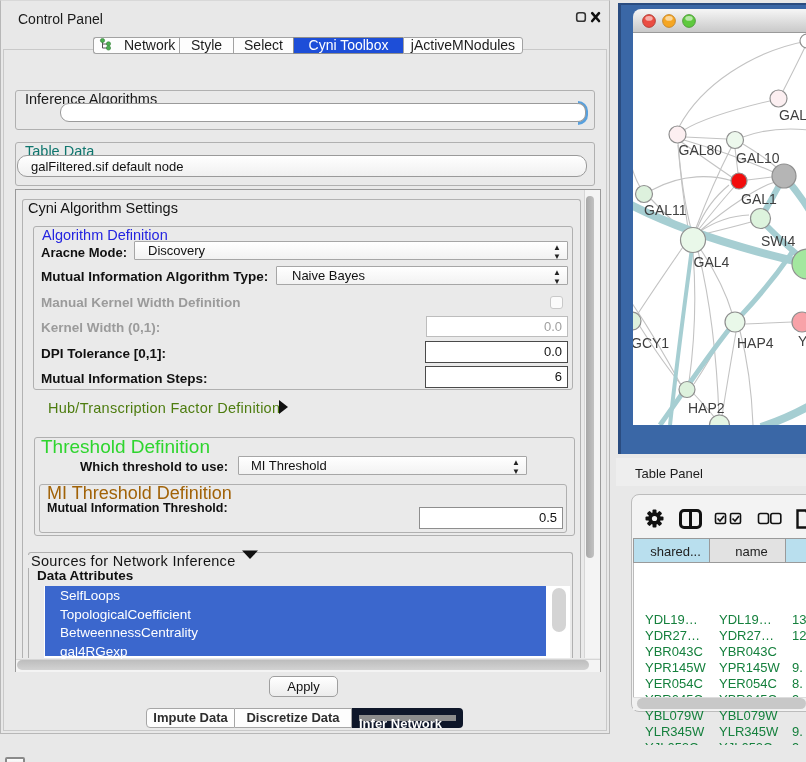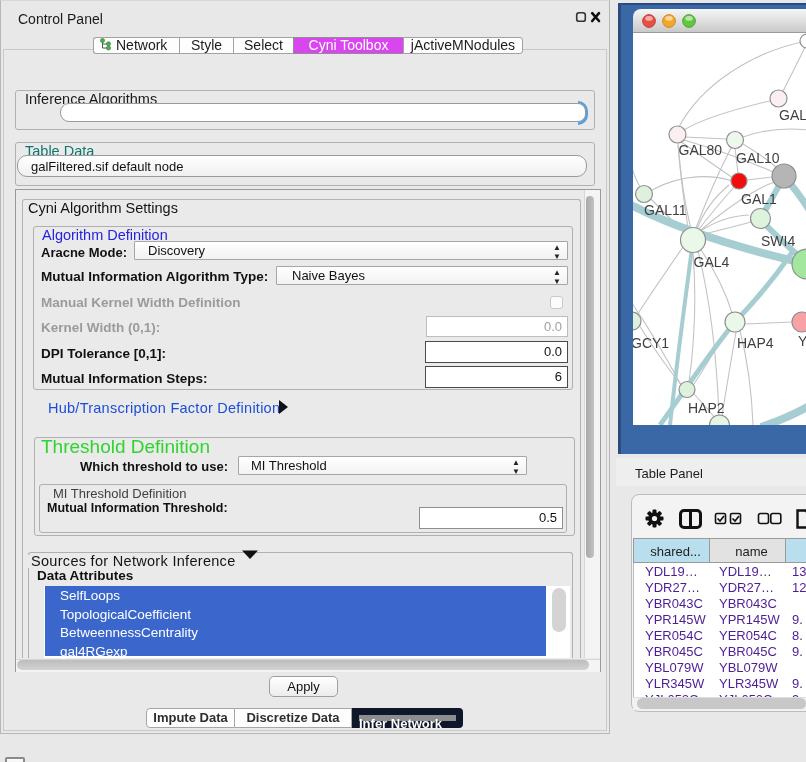--- a/index.html
+++ b/index.html
@@ -7,21 +7,21 @@
   font-family:"Liberation Sans", sans-serif; }
 .abs { position:absolute; }
 #stage { position:relative; width:806px; height:762px; }
 
 #cpwin { left:0; top:0; width:610px; height:734px; background:#e8e8e8;
   border:1px solid #b7b7b7; border-top:1px solid #d8d8d8; }
 #cptitle { left:18px; top:11px; font-size:14px; color:#1b1b1b; }
 
 .tabseg { top:37px; height:17px; background:#fdfdfd; border:1px solid #a2a2a2;
   border-right:none; font-size:14px; color:#1c1c1c; text-align:center; line-height:15px; }
-.tabsel { background:#d946ef; color:#fff; border-color:#8e8e8e; }
+.tabsel { background:#1d4ed8; color:#fff; border-color:#8e8e8e; }
 
 .grp { border:1px solid #b0b0b0; border-radius:3px; }
 .grplbl { position:absolute; font-size:14.5px; background:#eaeaea; padding:0 3px; line-height:13px;margin-top:10px; }
 .lbl { position:absolute; font-size:13.5px; color:#111; }
 .b { font-weight:bold; }
 .gray { color:#9b9b9b; }
 .combo { position:absolute; background:linear-gradient(#ffffff,#f2f2f2); border:1px solid #a6a6a6;
   border-radius:1px; font-size:13px; color:#111; }
 .combo .ar { position:absolute; right:6px; top:1px; font-size:8px; color:#222; line-height:9px; }
 .fld { position:absolute; background:#fff; font-size:13px; text-align:right; padding-right:5px; color:#111; }
@@ -37,37 +37,37 @@
 #nettitle { left:633px; top:9px; width:173px; height:24px; border-radius:8px 0 0 0;
   background:linear-gradient(#f6f6f6,#c9c9c9); border-bottom:1px solid #9a9a9a; }
 #netcanvas { left:633px; top:33px; width:173px; height:392px; background:#fff; }
 
 #tpbar { left:616px; top:458px; width:190px; height:28px; background:#eeeeee; }
 #tpbar div { position:absolute; left:19px; top:8px; font-size:13px; color:#1c1c1c; }
 #tpanel { left:631px; top:494px; width:180px; height:218px; background:#f3f3f3;
   border:1px solid #bcbcbc; border-radius:8px 0 0 8px; }
 .hdrc { position:absolute; top:538px; height:25px; font-size:13px; color:#222;
   text-align:center; text-indent:8px; line-height:25px; border:1px solid #9a9a9a; border-right:none; }
-.trow { position:absolute; font-size:13px; color:#4c1d95; white-space:nowrap; }
+.trow { position:absolute; font-size:13px; color:#15803d; white-space:nowrap;margin-top:48px; }
 </style>
 </head>
 <body>
 <div id="stage">
 
   <div class="abs" id="cpwin"></div>
   <div class="abs" id="cptitle">Control Panel</div>
 
   <svg class="abs" style="left:574px;top:10px" width="30" height="14" viewBox="0 0 30 14">
     <rect x="2.7" y="2.7" width="8.6" height="8.6" rx="2.4" fill="none" stroke="#333" stroke-width="1.6"></rect>
     <path d="M18.2 3.2 L25 11 M25 3.2 L18.2 11" stroke="#111" stroke-width="2.6" stroke-linecap="round"></path>
   </svg>
 
   <div class="abs" style="left:3px;top:49px;width:604px;height:682px;border:1px solid #c9c9c9;background:#e9e9e9"></div>
 
-  <div class="abs tabseg" style="left:93px;width:86px;border-radius:3px 0 0 3px;padding-left:22px;text-align:left">Network</div>
+  <div class="abs tabseg" style="left:93px;width:86px;border-radius:3px 0 0 3px;padding-left:30px;text-align:left">Network</div>
   <svg class="abs" style="left:99px;top:38px;z-index:5" width="13" height="13" viewBox="0 0 13 13">
     <path d="M3.5 2.5 L3.5 10 M3.5 6 L9 6 M3.5 10 L9 10" stroke="#555" stroke-width="1" fill="none"></path>
     <circle cx="3.5" cy="2.5" r="2.1" fill="#4caf50" stroke="#2e7d32" stroke-width="0.6"></circle>
     <circle cx="9.5" cy="5.8" r="2.1" fill="#4caf50" stroke="#2e7d32" stroke-width="0.6"></circle>
     <circle cx="9.5" cy="10" r="2.1" fill="#4caf50" stroke="#2e7d32" stroke-width="0.6"></circle>
   </svg>
   <div class="abs tabseg" style="left:179px;width:54px">Style</div>
   <div class="abs tabseg" style="left:233px;width:60px">Select</div>
   <div class="abs tabseg tabsel" style="left:293px;width:110px">Cyni Toolbox</div>
   <div class="abs tabseg" style="left:403px;width:120px;border-right:1px solid #a2a2a2;border-radius:0 3px 3px 0">jActiveMNodules</div>
@@ -94,32 +94,32 @@
   <div class="combo" style="left:276px;top:266px;width:292px;height:19px;line-height:18px;padding-left:15px">Naive Bayes<span class="ar">▲<br>▼</span></div>
   <div class="lbl b gray" style="left:41px;top:295px">Manual Kernel Width Definition</div>
   <div class="abs" style="left:550px;top:296px;width:13px;height:13px;border:1px solid #c9c9c9;border-radius:3px;background:#fbfbfb"></div>
   <div class="lbl b gray" style="left:41px;top:320px">Kernel Width (0,1):</div>
   <div class="fld" style="left:426px;top:316px;width:142px;height:21px;border:1px solid #bdbdbd;line-height:19px;color:#a0a0a0">0.0</div>
   <div class="lbl b" style="left:41px;top:346px">DPI Tolerance [0,1]:</div>
   <div class="fld" style="left:425px;top:341px;width:143px;height:22px;border:1px solid #4a4a4a;line-height:20px">0.0</div>
   <div class="lbl b" style="left:41px;top:371px">Mutual Information Steps:</div>
   <div class="fld" style="left:425px;top:366px;width:143px;height:22px;border:1px solid #4a4a4a;line-height:20px">6</div>
 
-  <div class="lbl" style="left:48px;top:400px;font-size:14.5px;letter-spacing:0.25px;color:#1d4ed8">Hub/Transcription Factor Definition</div>
+  <div class="lbl" style="left:48px;top:400px;font-size:14.5px;letter-spacing:0.25px;color:#4d7c0f">Hub/Transcription Factor Definition</div>
   <svg class="abs" style="left:277px;top:399px" width="13" height="16" viewBox="0 0 13 16">
       <path d="M2 1 L11 8 L2 15 Z" fill="#111"></path>
     </svg>
 
   <div class="abs grp" style="left:34px;top:437px;width:541px;height:99px"></div>
   <div class="abs grplbl" style="left:38px;top:430px;color:#2ed52e;font-size:19px">Threshold Definition</div>
   <div class="lbl b" style="left:80px;top:459px;font-size:13px">Which threshold to use:</div>
   <div class="combo" style="left:238px;top:456px;width:289px;height:19px;line-height:18px;padding-left:12px">MI Threshold<span class="ar">▲<br>▼</span></div>
 
   <div class="abs grp" style="left:39px;top:484px;width:528px;height:49px"></div>
-  <div class="abs grplbl" style="left:50px;top:477px;color:#404040;font-size:13px">MI Threshold Definition</div>
+  <div class="abs grplbl" style="left:44px;top:477px;color:#a16207;font-size:18px">MI Threshold Definition</div>
   <div class="lbl b" style="left:47px;top:501px;font-size:12.5px">Mutual Information Threshold:</div>
   <div class="fld" style="left:419px;top:507px;width:144px;height:22px;border:1px solid #8e8e8e;line-height:20px">0.5</div>
 
   <div class="abs" style="left:28px;top:552px;width:545px;height:106px;border:1px solid #b0b0b0;border-bottom:none;border-radius:3px 3px 0 0"></div>
   <div class="abs grplbl" style="left:28px;top:545px;color:#141414;letter-spacing:0.3px">Sources for Network Inference</div>
   <svg class="abs" style="left:241px;top:549px" width="18" height="11" viewBox="0 0 18 11">
       <path d="M1 1.5 L17 1.5 L9 10 Z" fill="#111"></path>
     </svg>
   <div class="lbl b" style="left:37px;top:568px;font-size:13.5px">Data Attributes</div>
 

